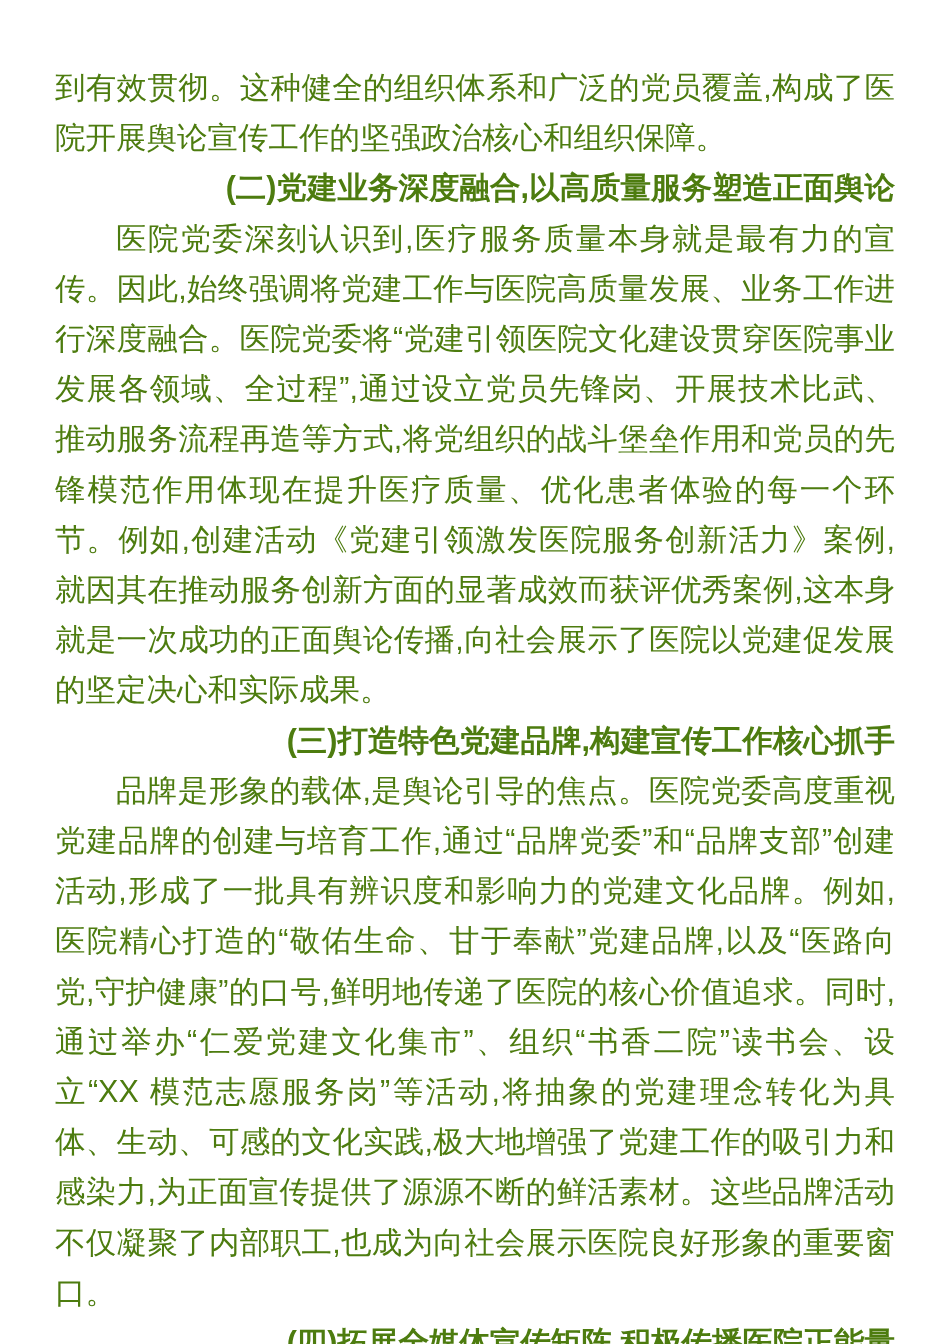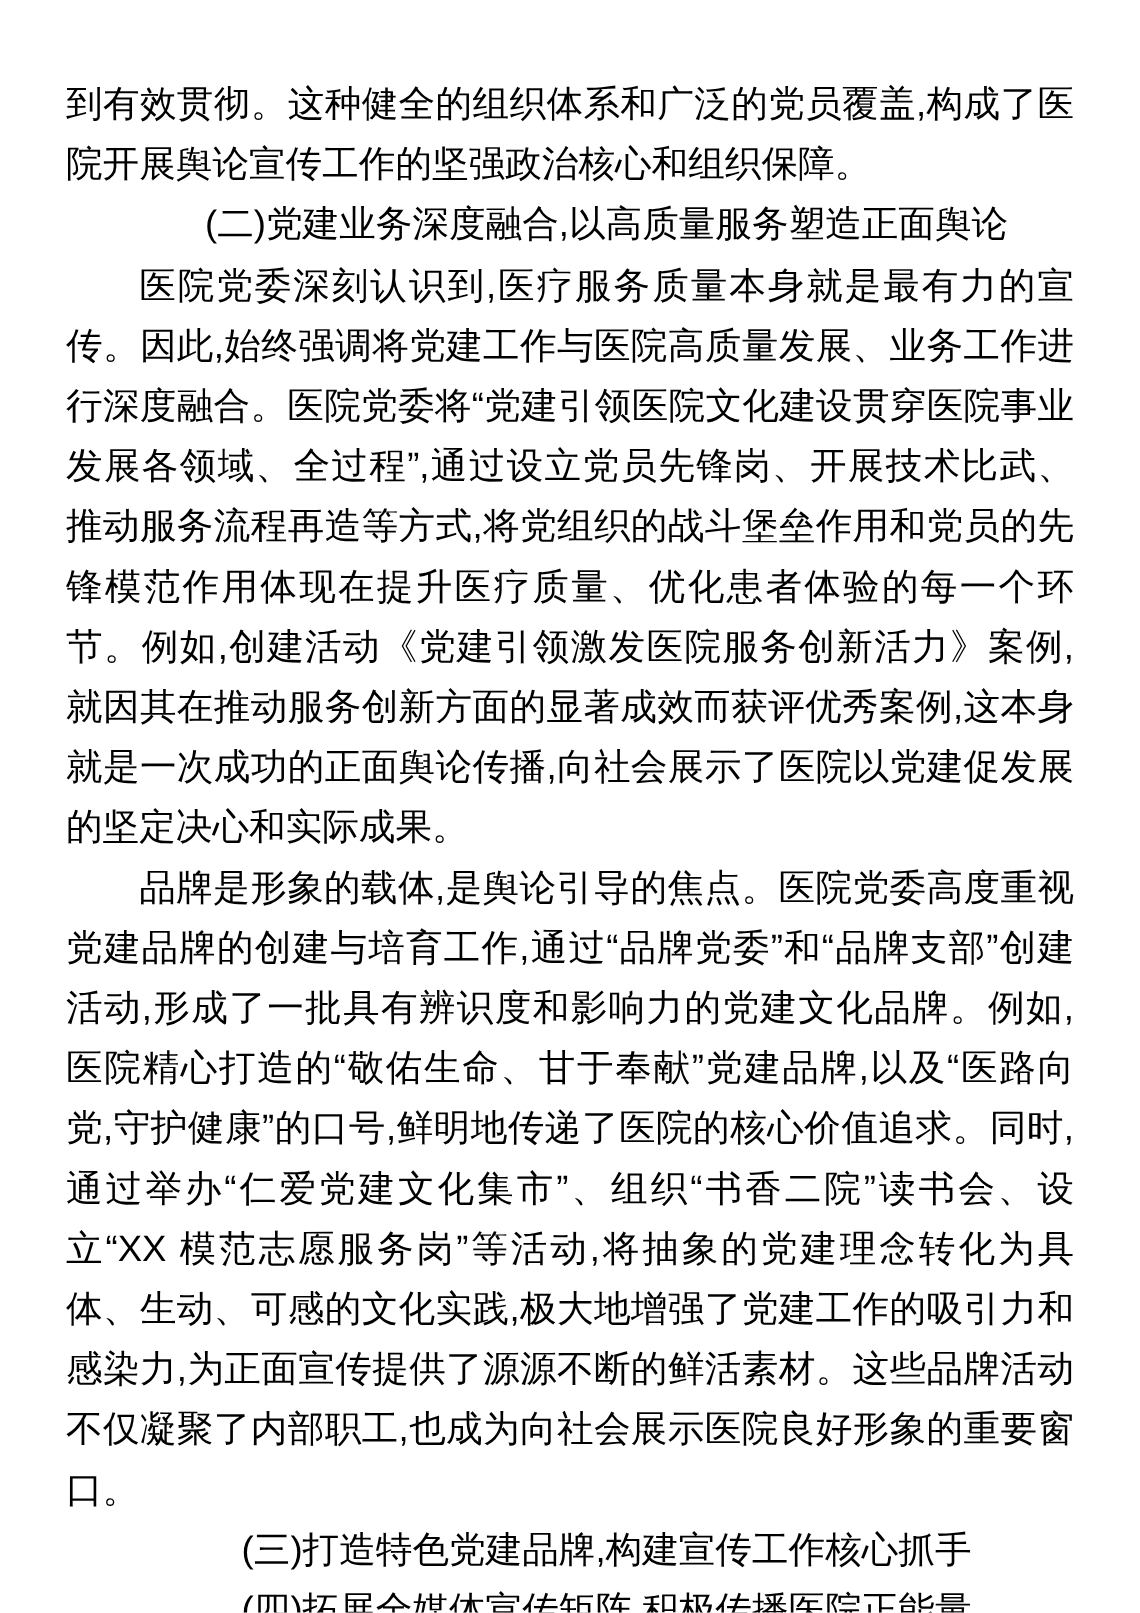--- a/index.html
+++ b/index.html
@@ -18,49 +18,50 @@
   .doc-body {
     position: absolute;
     left: 55px;
     top: 62px;
     width: 840px;
   }
   .para {
     font-family: "Liberation Sans", "DejaVu Sans", sans-serif;
     font-size: 30.5px;
     line-height: 50.2px;
-    color: #000000;
+    color: #4d7c0f;
     margin: 0;
     text-align: justify;
     text-justify: inter-ideograph;
     text-indent: 61px;
     letter-spacing: 0px;
     font-weight: 400;
     -webkit-font-smoothing: antialiased;
   }
   .para.no-indent {
     text-indent: 0;
   }
   .para.heading {
     text-indent: 61px;
-    text-align: center;
+    text-align: right;
+    font-weight: bold;
   }
 </style>
 </head>
 <body>
 
 <div class="page">
   <div class="doc-body">
 
     <p class="para no-indent">到有效贯彻。这种健全的组织体系和广泛的党员覆盖,构成了医院开展舆论宣传工作的坚强政治核心和组织保障。</p>
 
     <p class="para heading">(二)党建业务深度融合,以高质量服务塑造正面舆论</p>
 
     <p class="para">医院党委深刻认识到,医疗服务质量本身就是最有力的宣传。因此,始终强调将党建工作与医院高质量发展、业务工作进行深度融合。医院党委将“党建引领医院文化建设贯穿医院事业发展各领域、全过程”,通过设立党员先锋岗、开展技术比武、推动服务流程再造等方式,将党组织的战斗堡垒作用和党员的先锋模范作用体现在提升医疗质量、优化患者体验的每一个环节。例如,创建活动《党建引领激发医院服务创新活力》案例,就因其在推动服务创新方面的显著成效而获评优秀案例,这本身就是一次成功的正面舆论传播,向社会展示了医院以党建促发展的坚定决心和实际成果。</p>
 
+    <p class="para heading">(三)打造特色党建品牌,构建宣传工作核心抓手</p>
+
     <p class="para">品牌是形象的载体,是舆论引导的焦点。医院党委高度重视党建品牌的创建与培育工作,通过“品牌党委”和“品牌支部”创建活动,形成了一批具有辨识度和影响力的党建文化品牌。例如,医院精心打造的“敬佑生命、甘于奉献”党建品牌,以及“医路向党,守护健康”的口号,鲜明地传递了医院的核心价值追求。同时,通过举办“仁爱党建文化集市”、组织“书香二院”读书会、设立“XX 模范志愿服务岗”等活动,将抽象的党建理念转化为具体、生动、可感的文化实践,极大地增强了党建工作的吸引力和感染力,为正面宣传提供了源源不断的鲜活素材。这些品牌活动不仅凝聚了内部职工,也成为向社会展示医院良好形象的重要窗口。</p>
-
-    <p class="para heading">(三)打造特色党建品牌,构建宣传工作核心抓手</p>
 
     <p class="para heading">(四)拓展全媒体宣传矩阵,积极传播医院正能量</p>
 
   </div>
 </div>
 
 </body></html>

